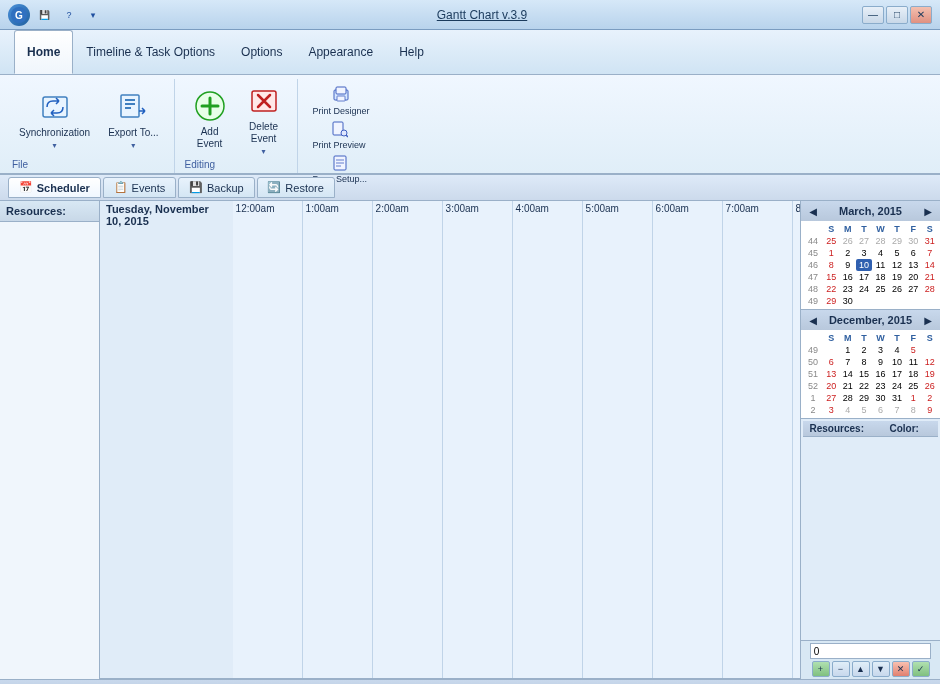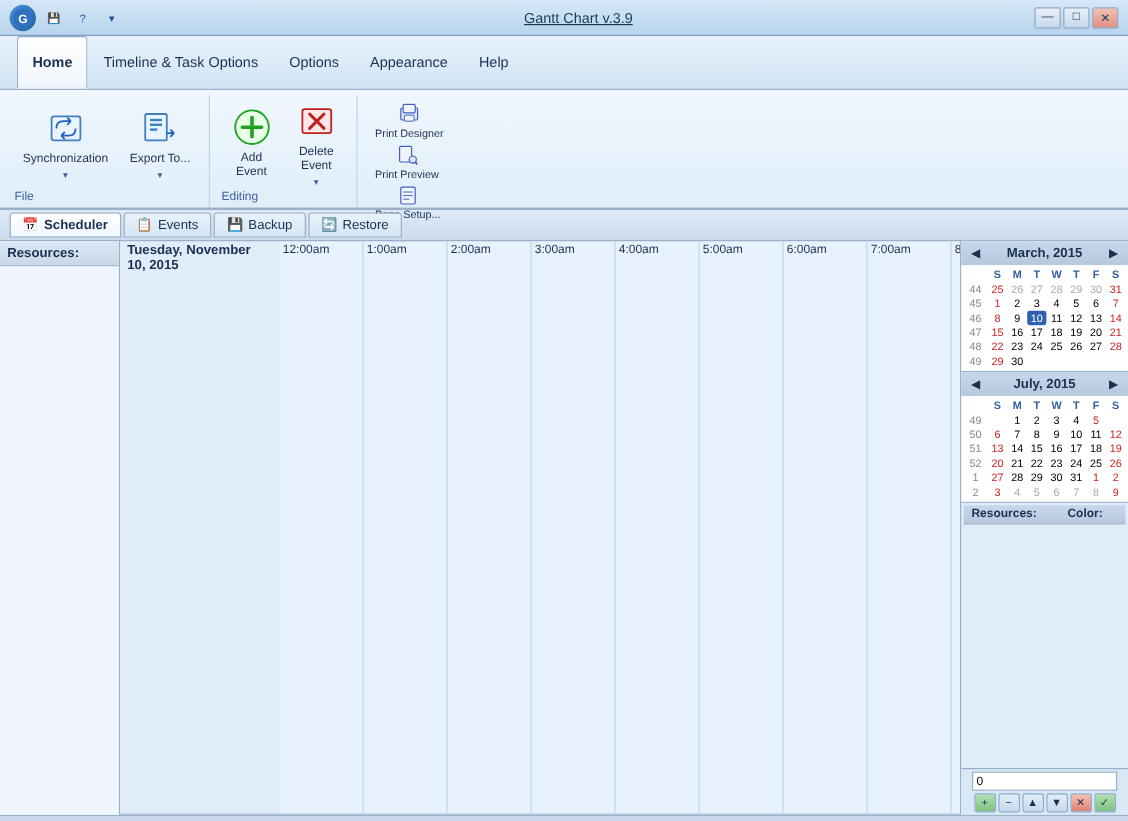--- a/index.html
+++ b/index.html
@@ -695,21 +695,21 @@
             <div class="cal-day other-month"></div>
             <div class="cal-day other-month"></div>
             <div class="cal-day other-month saturday"></div>
           </div>
         </div>
     </div>
 
     <div class="mini-calendar">
       <div class="cal-header">
         <div class="cal-nav-btn">◀</div>
-        <div class="cal-title">July, 2015</div>
+        <div class="cal-title">December, 2015</div>
         <div class="cal-nav-btn">▶</div>
       </div>
       <div class="cal-grid" id="cal-dec-grid">
           <div class="cal-weekdays">
             <div class="cal-wk-label"></div>
             <div class="cal-day-header">S</div>
             <div class="cal-day-header">M</div>
             <div class="cal-day-header">T</div>
             <div class="cal-day-header">W</div>
             <div class="cal-day-header">T</div>

